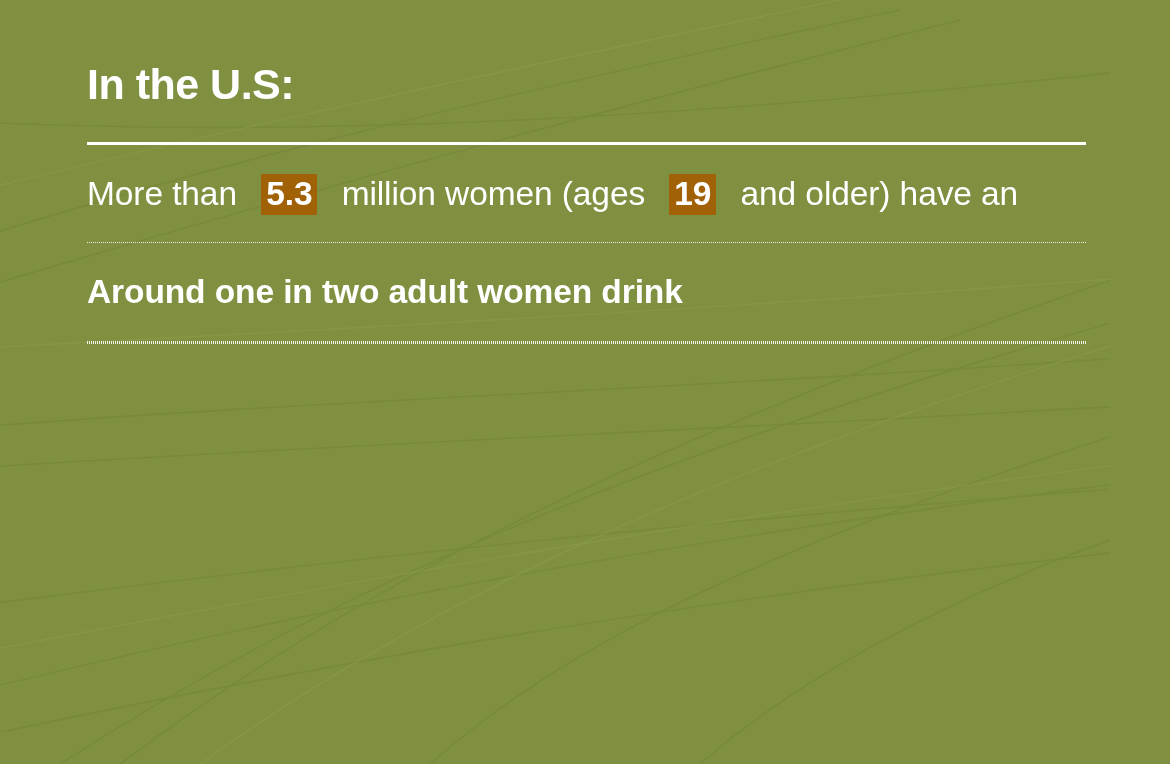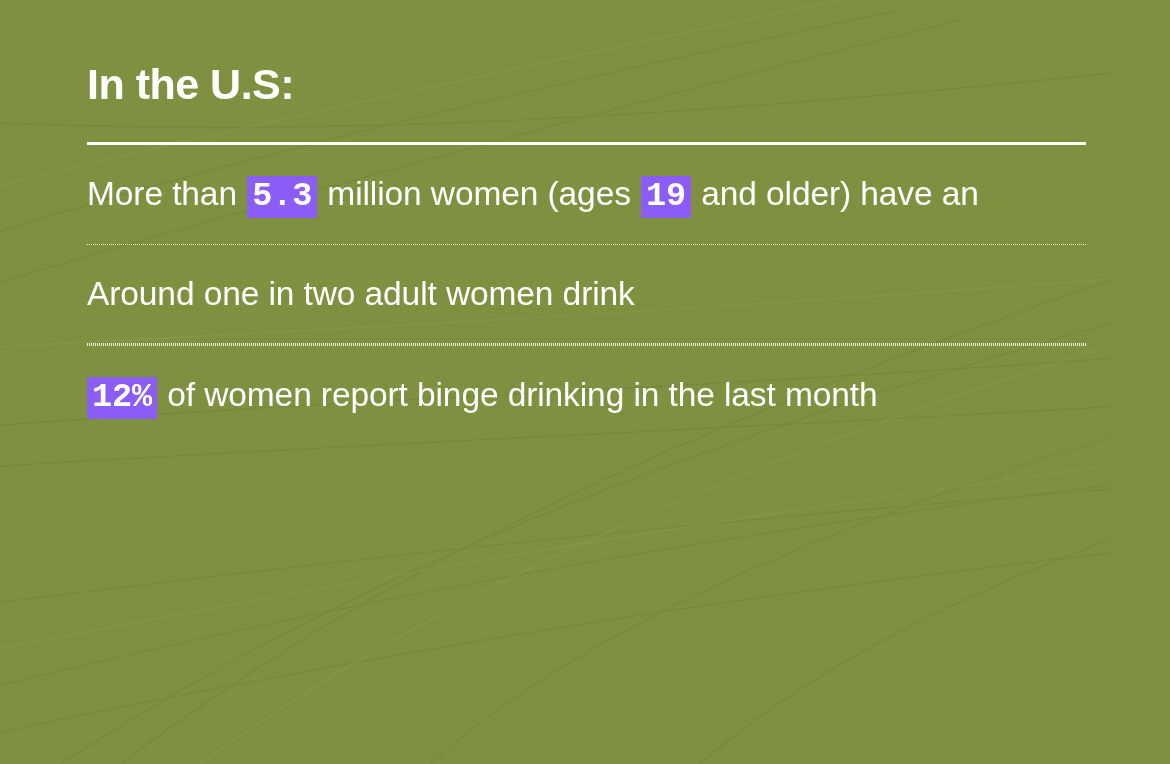--- a/index.html
+++ b/index.html
@@ -79,42 +79,41 @@
   .fact-text {
     display: block;
   }
 
   .fact-line {
     display: block;
     white-space: nowrap;
   }
 
   mark.hl {
-    background: #8b5cf6;
+    background: #a16207;
     color: #ffffff;
     font-weight: bold;
     padding: 1px 5px 3px 5px;
     border-radius: 1px;
-    margin: 0 1px;
-    font-family: Liberation Mono, monospace;
+    margin: 0 15px;
   }
 
   mark.hl.flush {
     margin-left: 0;
   }
 
   .divider {
     width: 999px;
     height: 0;
     border-top: 1.6px dotted rgba(255,255,255,0.85);
   }
 
   
   .item-1 { padding-top: 27px; padding-bottom: 26px; }
-  .item-2 { padding-top: 27px; padding-bottom: 27px; }
+  .item-2 { padding-top: 27px; padding-bottom: 27px; font-weight: bold; }
   .item-3 { padding-top: 27px; padding-bottom: 26px; }
   .item-4 { padding-top: 27px; padding-bottom: 26px; }
   .item-5 { padding-top: 27px; padding-bottom: 26px; }
 </style>
 </head>
 <body>
 
 <div id="infographic">
 
   <svg id="bg-texture" viewBox="0 0 1170 764" preserveAspectRatio="none" aria-hidden="true">
@@ -153,21 +152,16 @@
         </div>
         <div class="divider"></div>
         <div class="fact-item item-2">
           <span class="fact-text">
             <span class="fact-line">Around one in two adult women drink</span>
           </span>
         </div>
         <div class="divider"></div>
         <div class="divider"></div>
         <div class="divider"></div>
-        <div class="fact-item item-5">
-          <span class="fact-text">
-            <span class="fact-line"><mark class="hl flush">12%</mark> of women report binge drinking in the last month</span>
-          </span>
-        </div>
       </div>
 
   </div>
 </div>
 
 </body></html>

